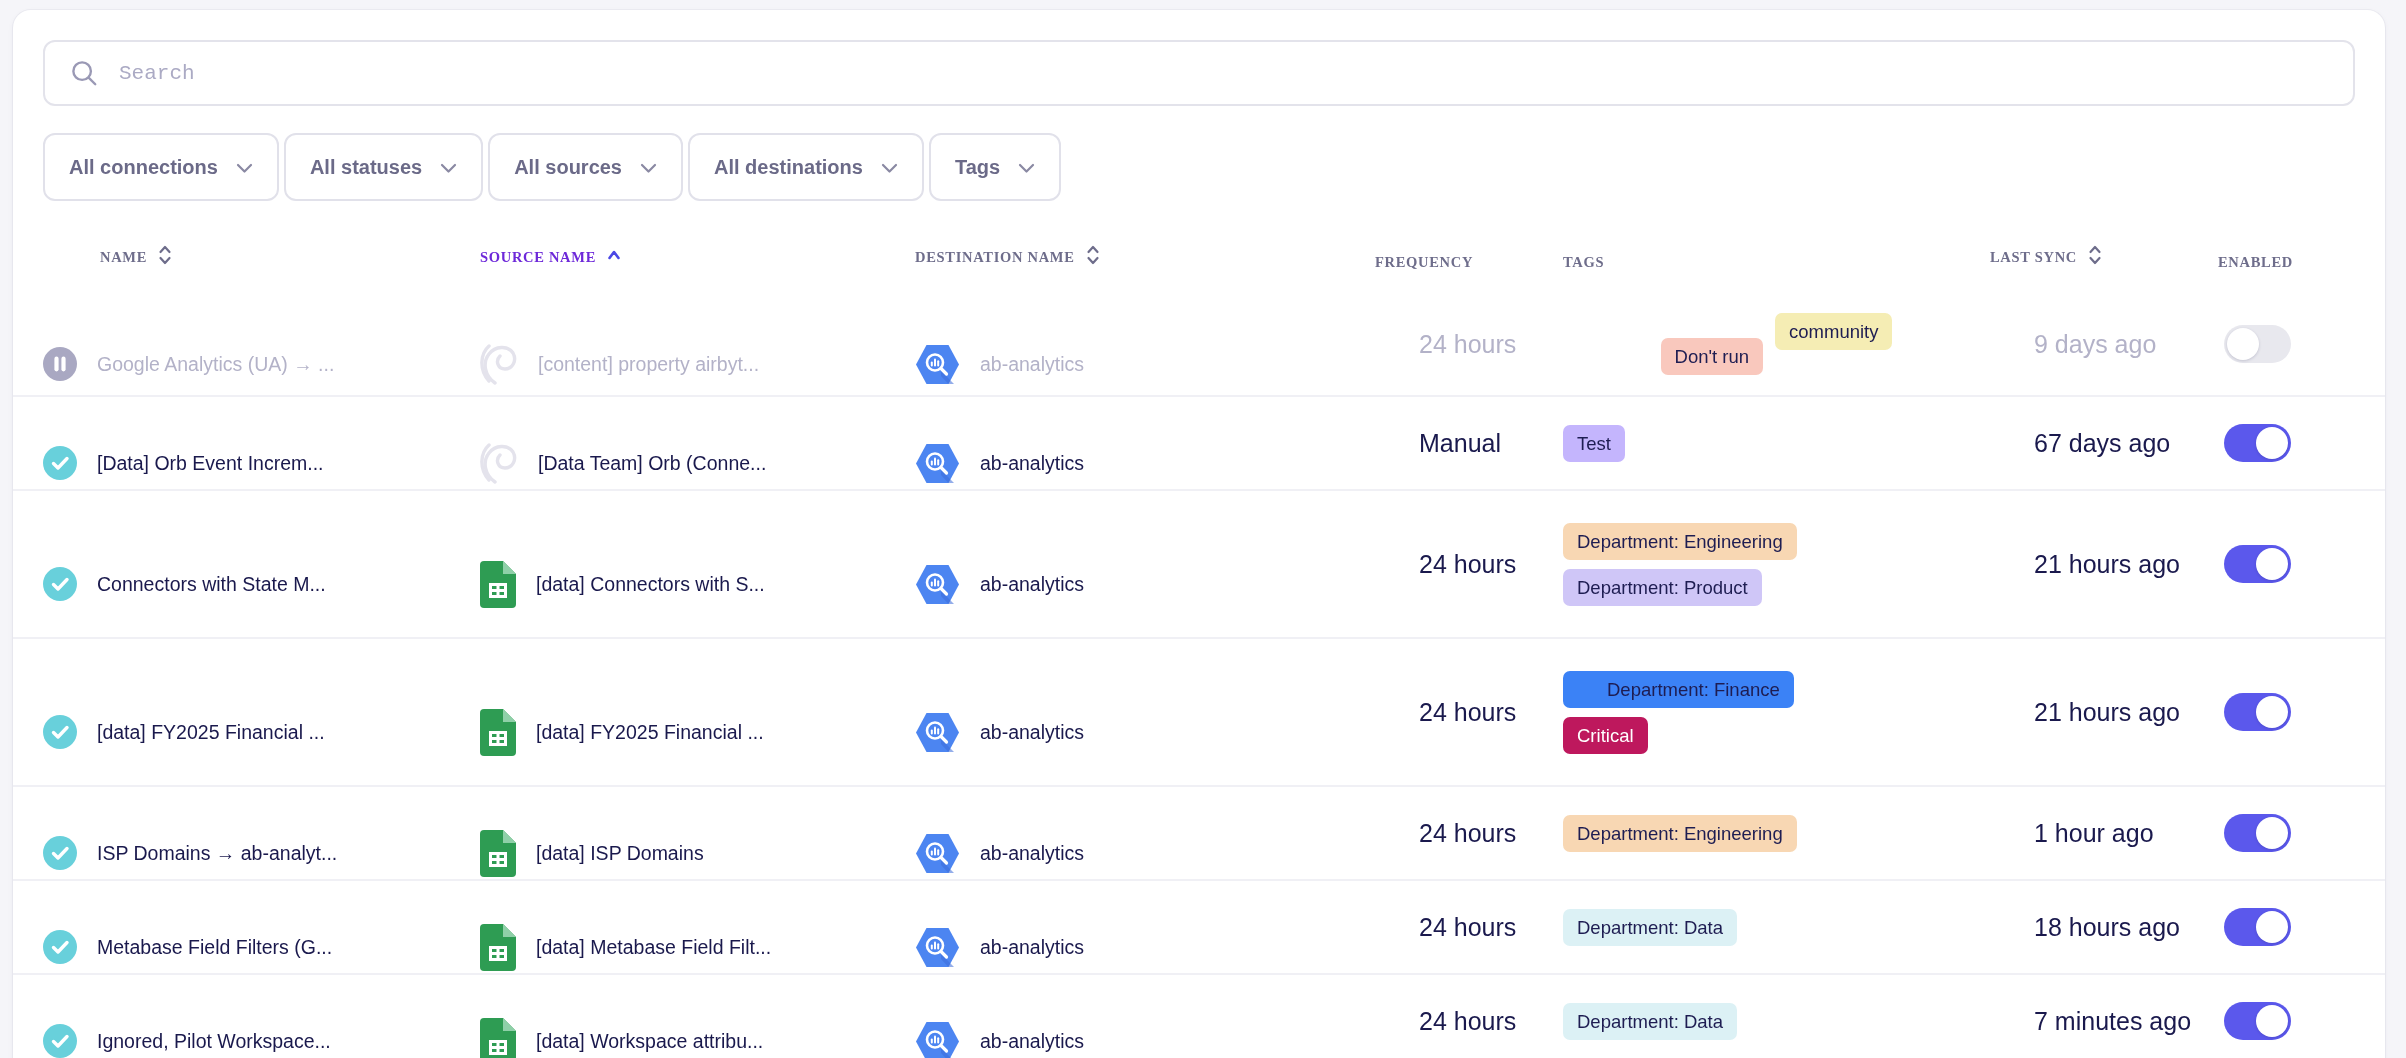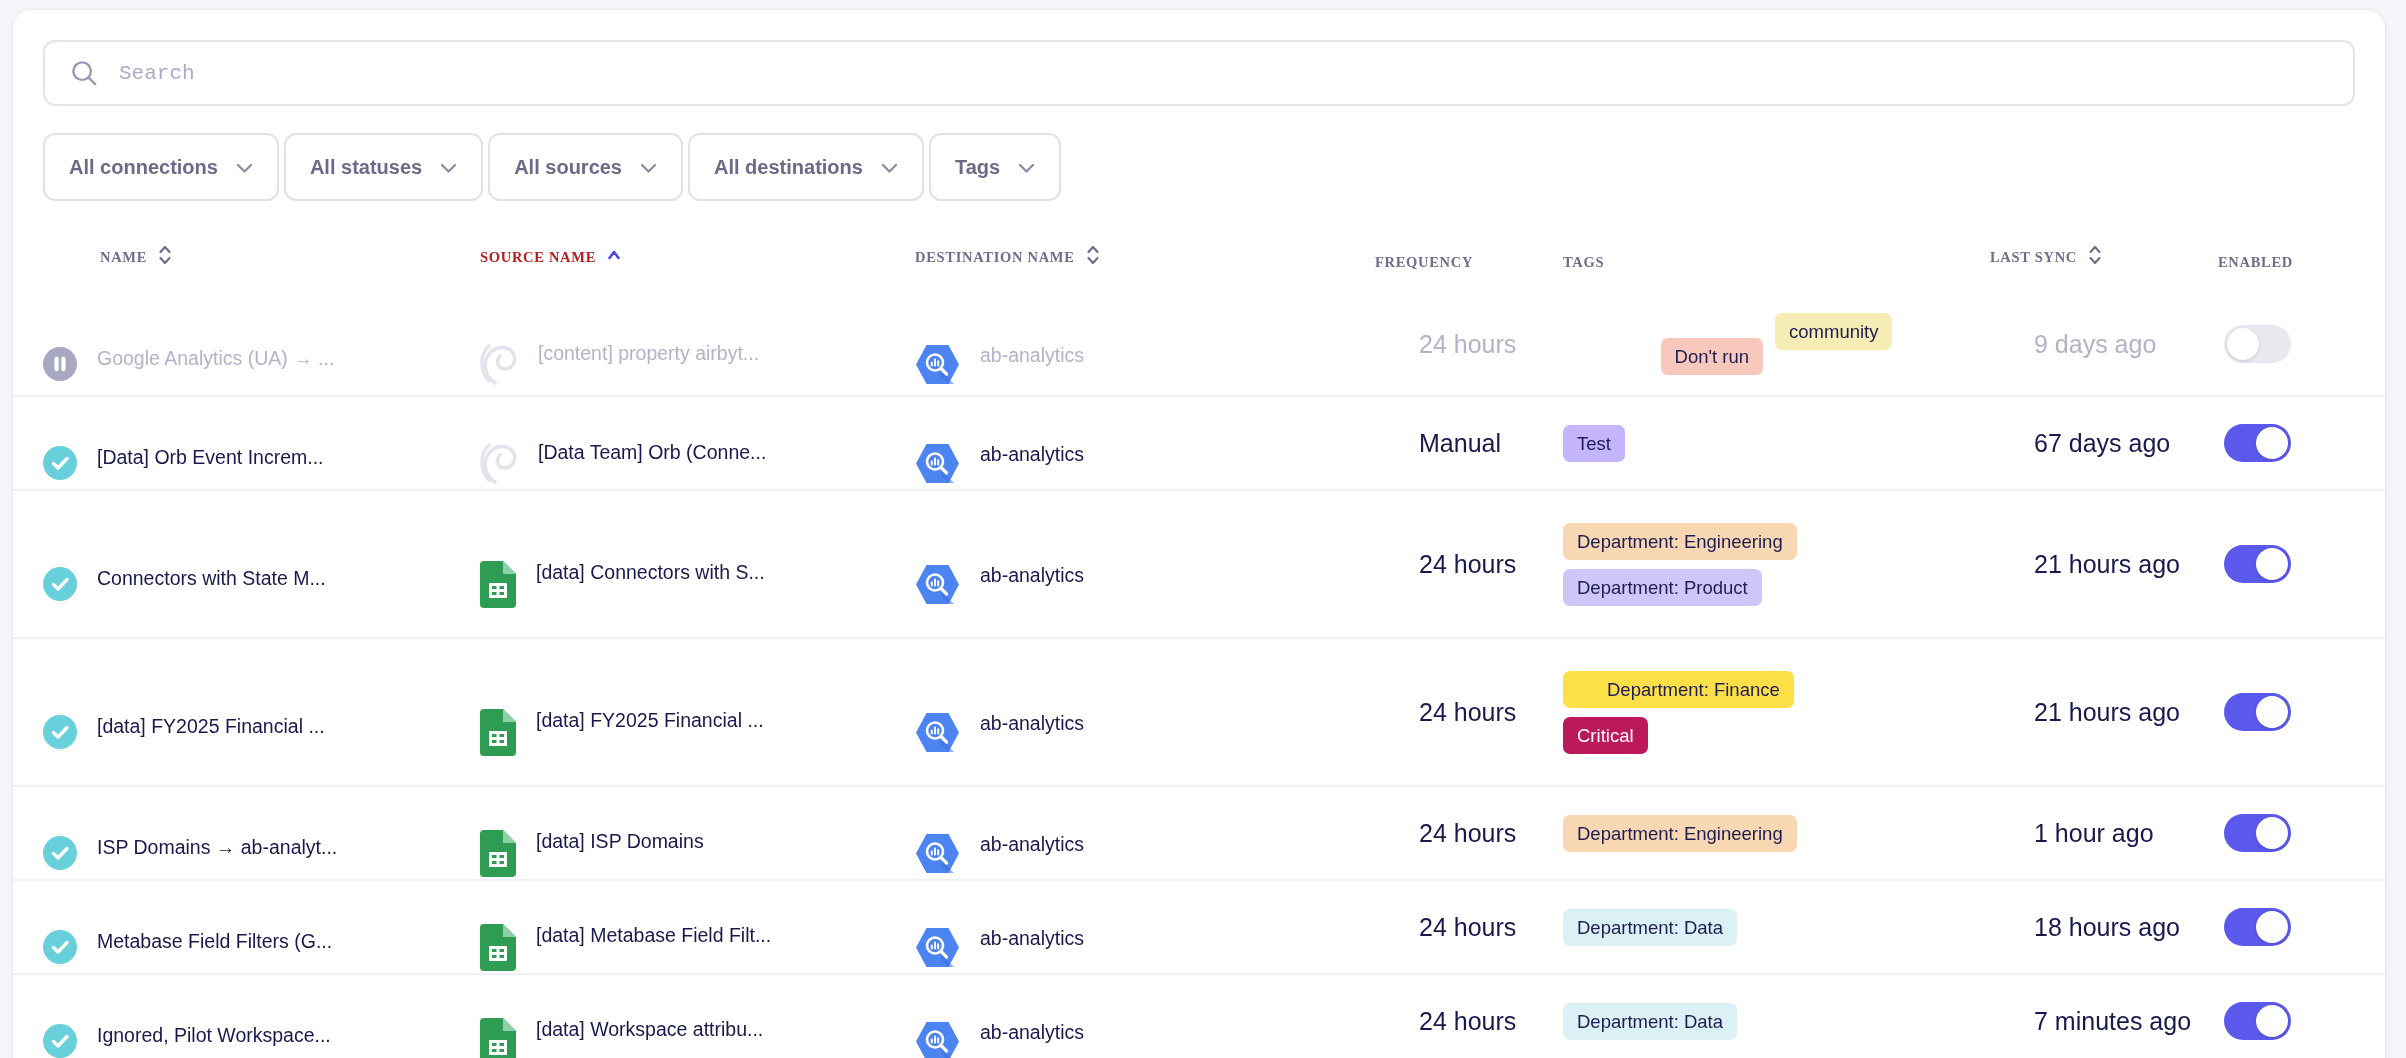--- a/index.html
+++ b/index.html
@@ -40,27 +40,27 @@
     display:grid;
     grid-template-columns:437px 435px 460px 188px 427px 228px 1fr;
   }
   .thead { padding:0 30px 22px; height:92px; align-items:end;font-family:Liberation Serif, serif; }
   .hcell { display:flex; align-items:center; gap:10px; cursor:pointer; }
   .hcell .hlabel {
     font-size:14.5px; font-weight:700; letter-spacing:0.7px; color:#6E6D8B;
     white-space:nowrap;
   }
   .hcell:first-child { padding-left:57px; }
-  .hcell .hlabel.active { color:#b91c1c; }
+  .hcell .hlabel.active { color:#6d28d9; }
   .row {
     padding:0 30px; border-bottom:2px solid #F0F0F5;
     min-height:94px; align-items:center;
   }
   .row.tall { min-height:148px; }
-  .icontext { display:flex; gap:20px; overflow:hidden;margin-top:40px; }
+  .icontext { display:flex; align-items:center; gap:20px; overflow:hidden;margin-top:40px; }
   .icontext .icon { flex:0 0 auto; display:flex; align-items:center; }
   .cell-text { font-size:19.5px; font-weight:500; color:#1A194D; white-space:nowrap; overflow:hidden; }
   .plain-text { font-size:25px; font-weight:400; color:#1A194D; white-space:nowrap;margin-left:44px; }
   .row.disabled .cell-text, .row.disabled .plain-text { color:#B3B2C8; }
   .tags-cell {
     display:flex; flex-direction:column; gap:9px;
     align-items:flex-start; justify-content:center; padding:20px 0;
   }
   .tag {
     font-size:18.5px; line-height:1.25; padding:7px 14px; border-radius:7px;
@@ -353,21 +353,21 @@
                 <line x1="16.8" y1="18.5" x2="16.8" y2="21.5"></line>
                 <line x1="20" y1="15.5" x2="20" y2="21.5"></line>
                 <line x1="23.2" y1="17.2" x2="23.2" y2="21.5"></line>
               </g>
             </svg>
           </span>
           <span class="cell-text">ab-analytics</span>
         </div>
         <div><span class="plain-text">24 hours</span></div>
         <div class="tags-cell" style="">
-          <span class="tag" style="background: #fde047; padding-left: 44px;">Department: Finance</span>
+          <span class="tag" style="background: #3b82f6; padding-left: 44px;">Department: Finance</span>
           <span class="tag" style="background: #be185d; color: rgb(255, 255, 255);">Critical</span>
         </div>
         <div><span class="plain-text">21 hours ago</span></div>
         <div class="enabled-cell">
           <div class="toggle on">
             <div class="knob"></div>
           </div>
         </div>
       </div>
       <div class="row grid-cols">

